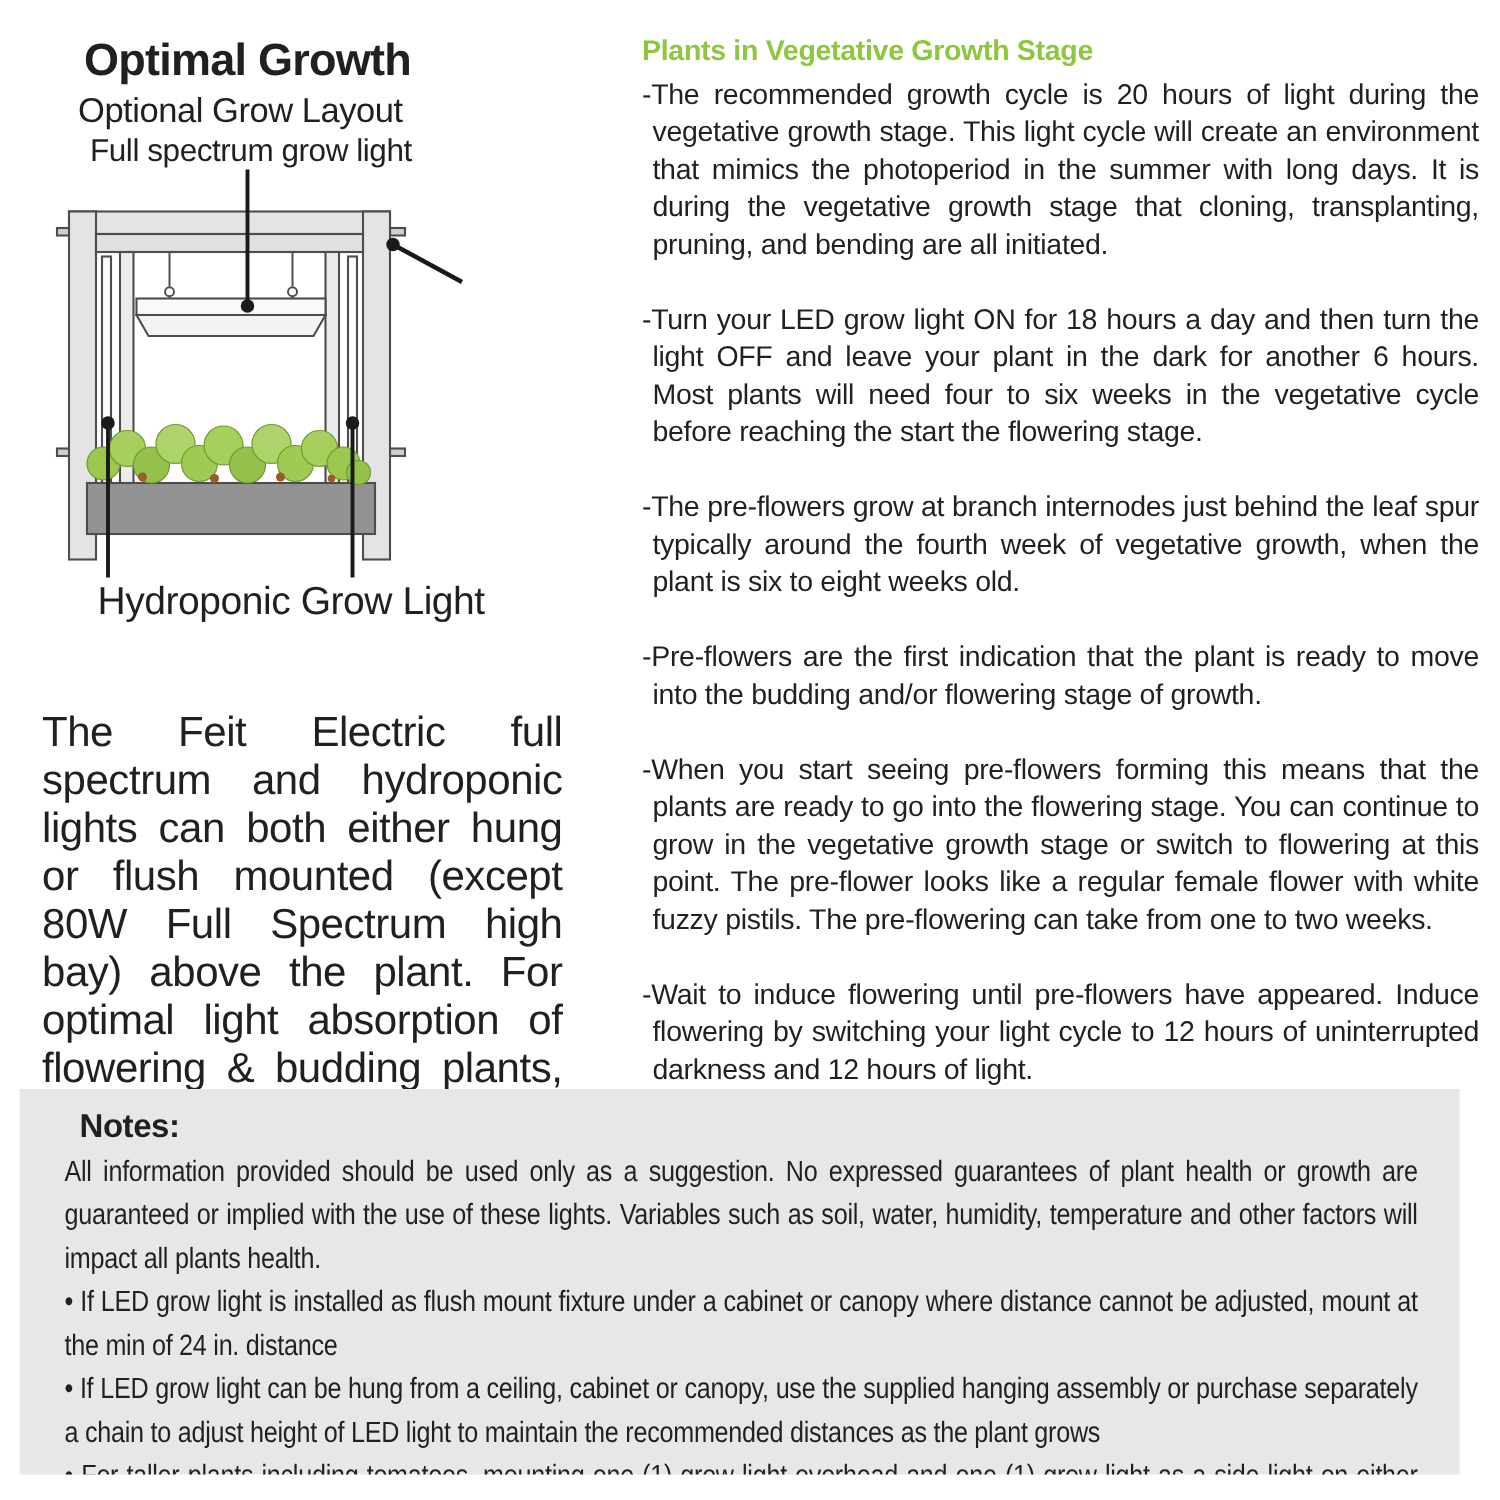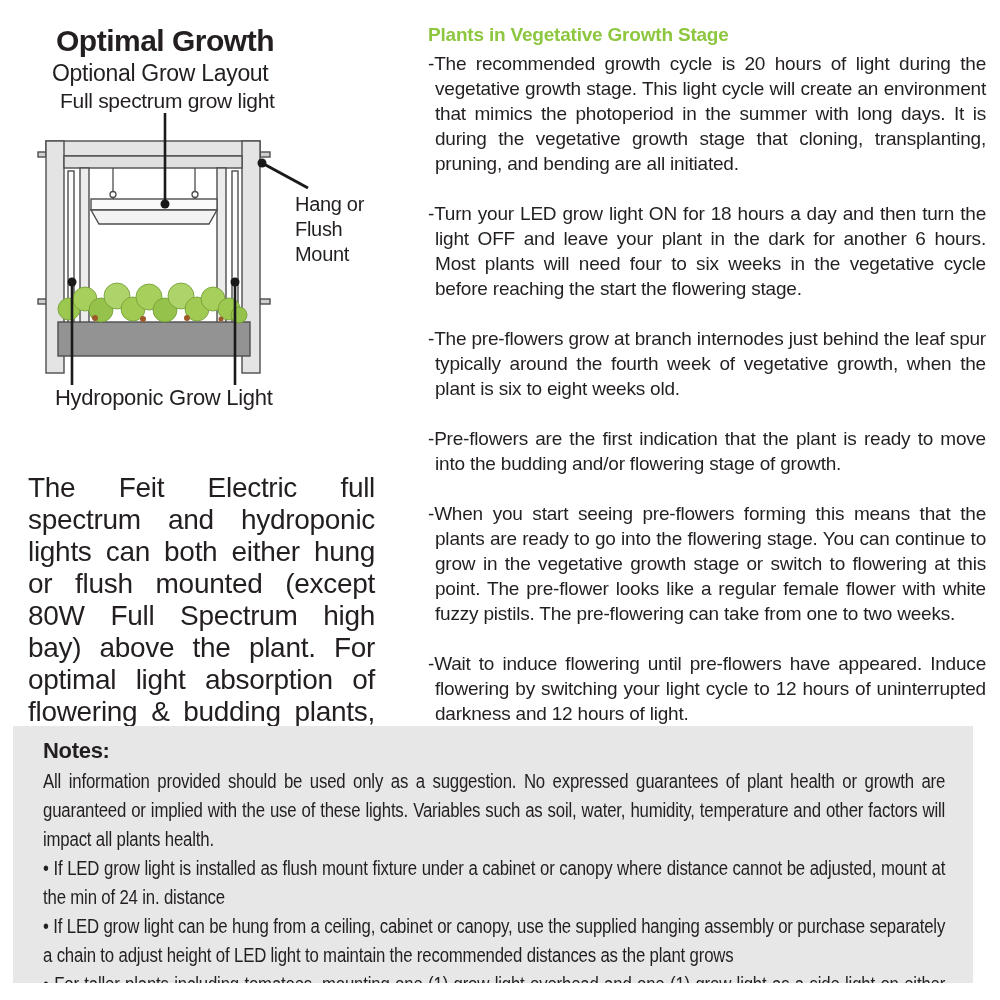--- a/index.html
+++ b/index.html
@@ -5,39 +5,39 @@
   html,body{margin:0;padding:0;background:#fff;}
   .page{
     position:relative;width:1000px;height:1000px;background:#ffffff;overflow:hidden;
     font-family:"Liberation Sans",sans-serif;color:#231f20;
   }
   .abs{position:absolute;}
   .title{left:56px;top:24px;font-size:30px;font-weight:bold;letter-spacing:-0.5px;}
   .subtitle{left:52px;top:60px;font-size:23px;letter-spacing:-0.3px;}
   .fs-label{left:60px;top:89px;font-size:21px;letter-spacing:-0.3px;}
   .hang-label{left:295px;top:192px;font-size:20px;line-height:25px;letter-spacing:-0.3px;}
-  .hydro-label{left:55px;top:385px;font-size:22px;letter-spacing:-0.3px;}
+  .hydro-label{left:65px;top:385px;font-size:26px;letter-spacing:-0.3px;}
   .left-par{
     left:28px;top:472px;width:347px;font-size:28px;line-height:32px;
     text-align:justify;letter-spacing:-0.3px;
   }
   .right-col{left:400px;top:24px;width:558px;margin-left:28px;}
   .sec-heading{
     color:#8dc63f;font-size:19px;font-weight:bold;letter-spacing:-0.2px;margin:0 0 5px 0;
   }
   .sec-heading.second{margin-top:9px;}
   .right-par{
     font-size:19px;line-height:25px;text-align:justify;letter-spacing:-0.2px;
     margin:0 0 25px 0;text-indent:-7px;padding-left:7px;
   }
   .notes-box{
     left:13px;top:726px;width:960px;height:257px;background:#e7e7e7;
     box-sizing:border-box;padding:12px 28px 8px 30px;overflow:hidden;
   }
-  .notes-title{font-size:22px;font-weight:bold;margin:0 0 3px 0;letter-spacing:-0.3px;}
+  .notes-title{font-size:22px;font-weight:bold;margin:0 0 3px 10px;letter-spacing:-0.3px;}
   .notes-body{
     width:1049px;transform:scaleX(0.86);transform-origin:left top;
     font-size:19.5px;line-height:29px;text-align:justify;letter-spacing:-0.2px;
   }
   .notes-body p{margin:0;}
   svg .ln{stroke:#4d4d4d;stroke-width:1.4;}
 </style>
 </head>
 <body>
 
@@ -107,25 +107,20 @@
       <circle cx="140" cy="101" r="4.5" stroke="none"></circle>
       <circle cx="237" cy="60" r="4.5" stroke="none"></circle>
       <line x1="237" y1="60" x2="283" y2="85" stroke-width="3"></line>
       <circle cx="47" cy="179" r="4.5" stroke="none"></circle>
       <line x1="47" y1="179" x2="47" y2="282" stroke-width="2.6"></line>
       <circle cx="210" cy="179" r="4.5" stroke="none"></circle>
       <line x1="210" y1="179" x2="210" y2="282" stroke-width="2.6"></line>
     </g>
   </svg>
 
-  <div class="abs hang-label">
-    <div>Hang or</div>
-    <div>Flush</div>
-    <div>Mount</div>
-  </div>
 
   <div class="abs hydro-label">Hydroponic Grow Light</div>
 
   <div class="abs left-par">The Feit Electric full spectrum and hydroponic lights can both either hung or flush mounted (except 80W Full Spectrum high bay) above the plant. For optimal light absorption of flowering &amp; budding plants, it is recommended to hang or flush mount the full spectrum above the plant and mount/position the hydroponic lights shining inward on either side of the plant mounted to any structure.</div>
 
   <div class="abs right-col">
     <div class="sec-heading">Plants in Vegetative Growth Stage</div>
     <p class="right-par">-The recommended growth cycle is 20 hours of light during the vegetative growth stage. This light cycle will create an environment that mimics the photoperiod in the summer with long days. It is during the vegetative growth stage that cloning, transplanting, pruning, and bending are all initiated.</p>
     <p class="right-par">-Turn your LED grow light ON for 18 hours a day and then turn the light OFF and leave your plant in the dark for another 6 hours. Most plants will need four to six weeks in the vegetative cycle before reaching the start the flowering stage.</p>
 

